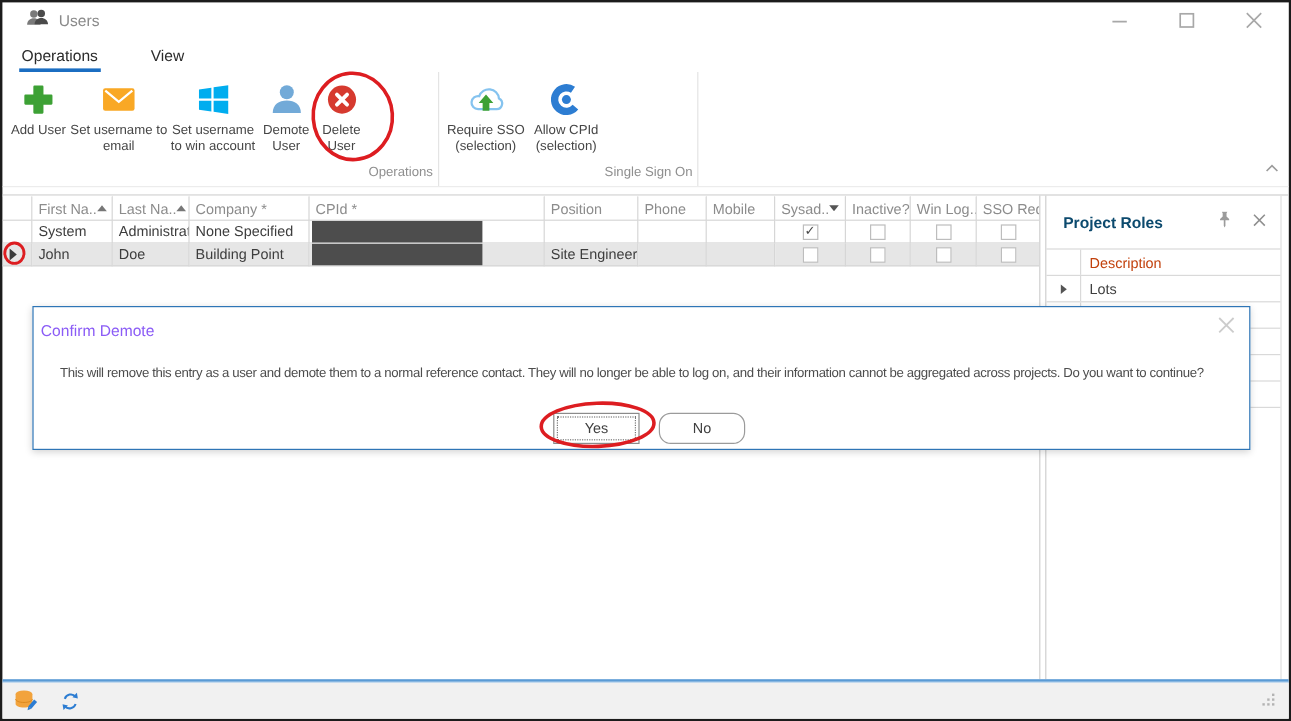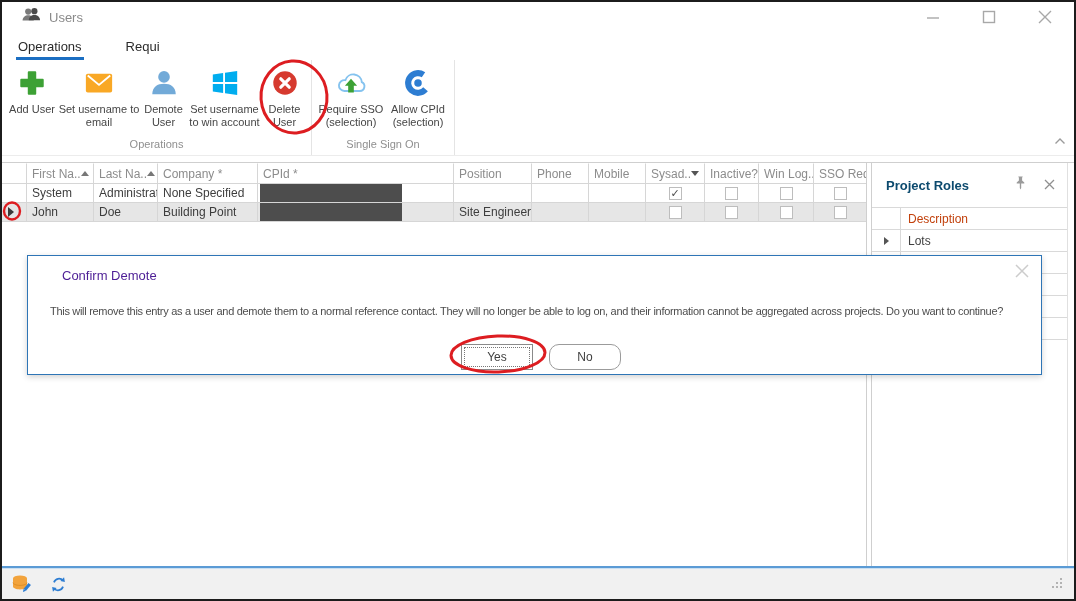--- a/index.html
+++ b/index.html
@@ -13,21 +13,21 @@
   .wc { width:22px; height:22px; display:flex; align-items:center; justify-content:center; cursor:default; }
   .wc svg { display:block; }
 
   
   .tabs { position:absolute; top:30px; left:0; right:0; height:28px; display:flex; padding-left:14px; align-items:flex-end; }
   .tab { font-size:13px; color:#2b2b2b; padding:4px 2px 6px 2px; margin-right:40px; position:relative; }
   .tab.active { border-bottom:3px solid #1b6ec2; padding-bottom:3px; }
 
   
   .ribbon { position:absolute; top:58px; left:0; right:0; height:96px; display:flex; border-bottom:1px solid #ececec; }
-  .rgroup { display:flex; flex-direction:column; border-right:1px solid #e4e4e4; padding:4px 4px 0 4px; }
+  .rgroup { display:flex; border-right:1px solid #e4e4e4; padding:4px 4px 0 4px; }
   .rgroup .btns { display:flex; align-items:flex-start; }
   .rbtn { display:flex; flex-direction:column; align-items:center; padding-top:2px; cursor:default; }
   .rbtn .icon { width:34px; height:34px; display:flex; align-items:center; justify-content:center; }
   .rbtn .lbl { font-size:11px; line-height:13px; color:#464646; text-align:center; margin-top:3px; }
   .grouplabel { margin-top:auto; text-align:center; font-size:11px; color:#8f8f8f; padding:3px 0 5px 0; }
   .w-add{width:52px}.w-cpw{width:56px}.w-email{width:82px}.w-win{width:75px}.w-demote{width:47px}.w-delete{width:45px}.w-sso{width:70px}.w-cpid{width:64px}
   .ribbon-chevron { position:absolute; right:8px; bottom:6px; }
 
   
   .content { position:absolute; top:160px; left:0; right:0; bottom:33px; border-top:1px solid #cfcfcf; }
@@ -63,21 +63,21 @@
   
   .bluebar { position:absolute; left:0; right:0; bottom:30px; height:3px; background:#5b9bd5; border-bottom:1px solid #c9dff2; }
   .statusbar { position:absolute; left:0; right:0; bottom:0; height:30px; background:#f1f1f1; display:flex; align-items:center; padding:0 10px; }
   .statusbar .sicon { margin-right:18px; display:flex; align-items:center; }
   .grip { margin-left:auto; display:grid; grid-template-columns:repeat(3,4px); grid-template-rows:repeat(3,4px); }
   .grip i { width:2px; height:2px; background:#b3b3b3; }
   .grip i.hide { background:transparent; }
 
   
   .dialog { position:absolute; left:25px; top:253px; width:1015px; height:120px; background:#fff; border:1px solid #2e75b6; box-shadow:0 2px 6px rgba(0,0,0,.18); z-index:10; }
-  .dialog-title { position:absolute; left:34px; top:12px; font-size:13px; color:#4c1d95; }
+  .dialog-title { position:absolute; left:6px; top:12px; font-size:13px; color:#8b5cf6; }
   .dialog-close { position:absolute; right:12px; top:8px; cursor:default; }
   .dialog-msg { position:absolute; left:22px; top:49px; right:10px; font-size:11px; letter-spacing:-0.3px; color:#4d4d4d; white-space:nowrap; }
   .dbtn { position:absolute; top:88px; width:72px; height:26px; background:#fff; border:1px solid #9b9b9b; font-size:12px; color:#3f3f3f; display:flex; align-items:center; justify-content:center; }
   .dbtn.yes { left:433px; outline:1px dotted #777; outline-offset:-4px; border-color:#8a8a8a; }
   .dbtn.no { left:521px;border-radius:10px; }
 
   
   .annotations { position:absolute; inset:0; z-index:20; pointer-events:none; }
 </style>
 </head>
@@ -113,21 +113,21 @@
       <span class="wc">
         <svg width="14" height="14" viewBox="0 0 14 14">
             <path d="M1 1 L13 13 M13 1 L1 13" stroke="#a8a8a8" stroke-width="1.4"></path>
           </svg>
       </span>
     </div>
   </div>
 
   <div class="tabs">
     <div class="tab active">Operations</div>
-    <div class="tab">Requi</div>
+    <div class="tab">View</div>
   </div>
 
   <div class="ribbon">
     <div class="rgroup">
       <div class="btns">
         <div class="rbtn w-add">
           <span class="icon">
             <svg width="30" height="30" viewBox="0 0 32 32">
                 <path d="M12.5 4.5h7v8h8v7h-8v8h-7v-8h-8v-7h8z" fill="#3da135" stroke="#3da135" stroke-width="2" stroke-linejoin="round"></path>
               </svg>
@@ -135,40 +135,40 @@
           <span class="lbl">Add User</span>
         </div>
         <div class="rbtn w-email">
           <span class="icon">
             <svg width="30" height="30" viewBox="0 0 32 32">
                 <rect x="2" y="6" width="28" height="20" rx="2" fill="#f9a825"></rect>
                 <path d="M4 8 L16 18 L28 8" fill="none" stroke="#fff" stroke-width="2"></path>
               </svg>
           </span>
           <span class="lbl">Set username to email</span>
-        </div>
-        <div class="rbtn w-demote">
-          <span class="icon">
-            <svg width="30" height="30" viewBox="0 0 32 32" fill="#72aad8">
-              <circle cx="16" cy="9.5" r="6.2"></circle>
-              <path d="M3.5 28c0-8 5.5-11.3 12.5-11.3S28.5 20 28.5 28z"></path>
-            </svg>
-          </span>
-          <span class="lbl">Demote User</span>
         </div>
         <div class="rbtn w-win">
           <span class="icon">
             <svg width="30" height="30" viewBox="0 0 32 32" fill="#00adef">
               <polygon points="3,7 14,5.4 14,15 3,15"></polygon>
               <polygon points="16,5.1 29,3.3 29,15 16,15"></polygon>
               <polygon points="3,17 14,17 14,26.6 3,25"></polygon>
               <polygon points="16,17 29,17 29,28.7 16,26.9"></polygon>
             </svg>
           </span>
           <span class="lbl">Set username to win account</span>
+        </div>
+        <div class="rbtn w-demote">
+          <span class="icon">
+            <svg width="30" height="30" viewBox="0 0 32 32" fill="#72aad8">
+              <circle cx="16" cy="9.5" r="6.2"></circle>
+              <path d="M3.5 28c0-8 5.5-11.3 12.5-11.3S28.5 20 28.5 28z"></path>
+            </svg>
+          </span>
+          <span class="lbl">Demote User</span>
         </div>
         <div class="rbtn w-delete">
           <span class="icon">
             <svg width="30" height="30" viewBox="0 0 32 32">
               <circle cx="16" cy="16" r="12.5" fill="#d63a2f"></circle>
               <path d="M11.5 11.5 L20.5 20.5 M20.5 11.5 L11.5 20.5" stroke="#fff" stroke-width="3.4" stroke-linecap="round"></path>
             </svg>
           </span>
           <span class="lbl">Delete User</span>
         </div>

